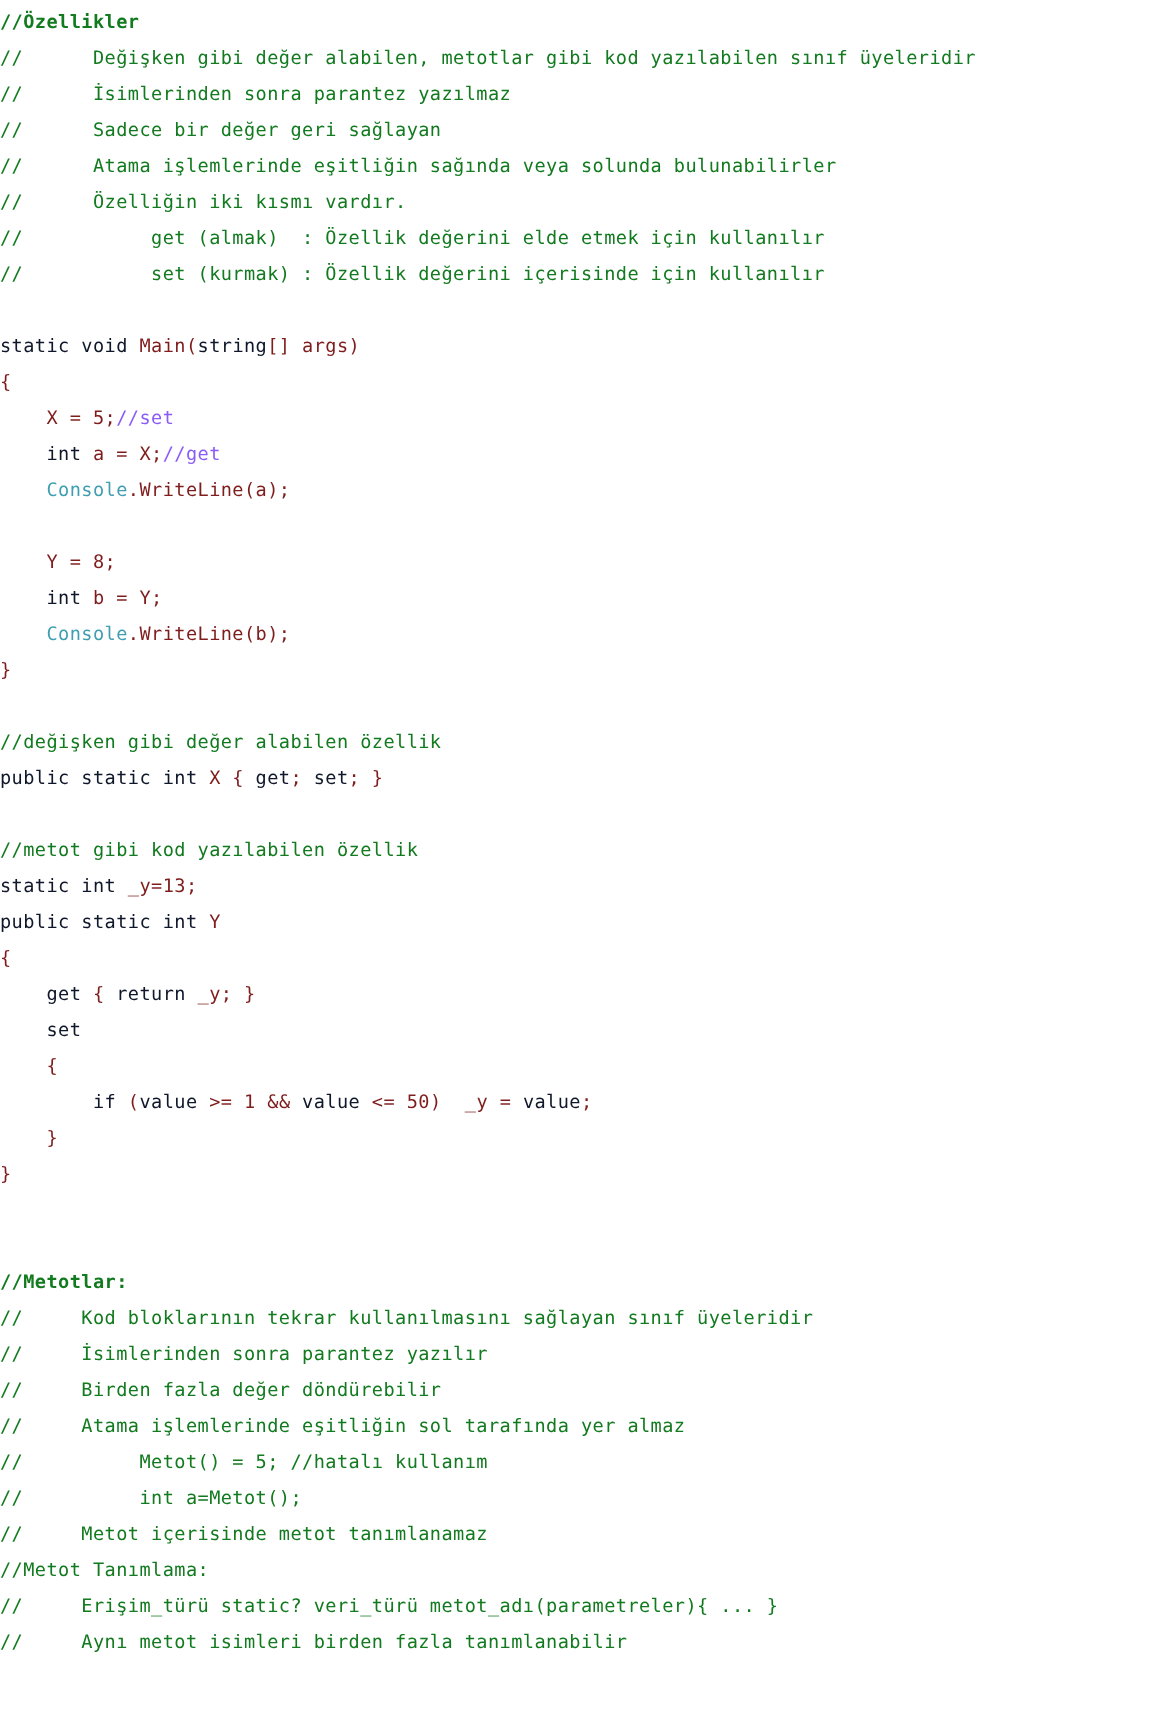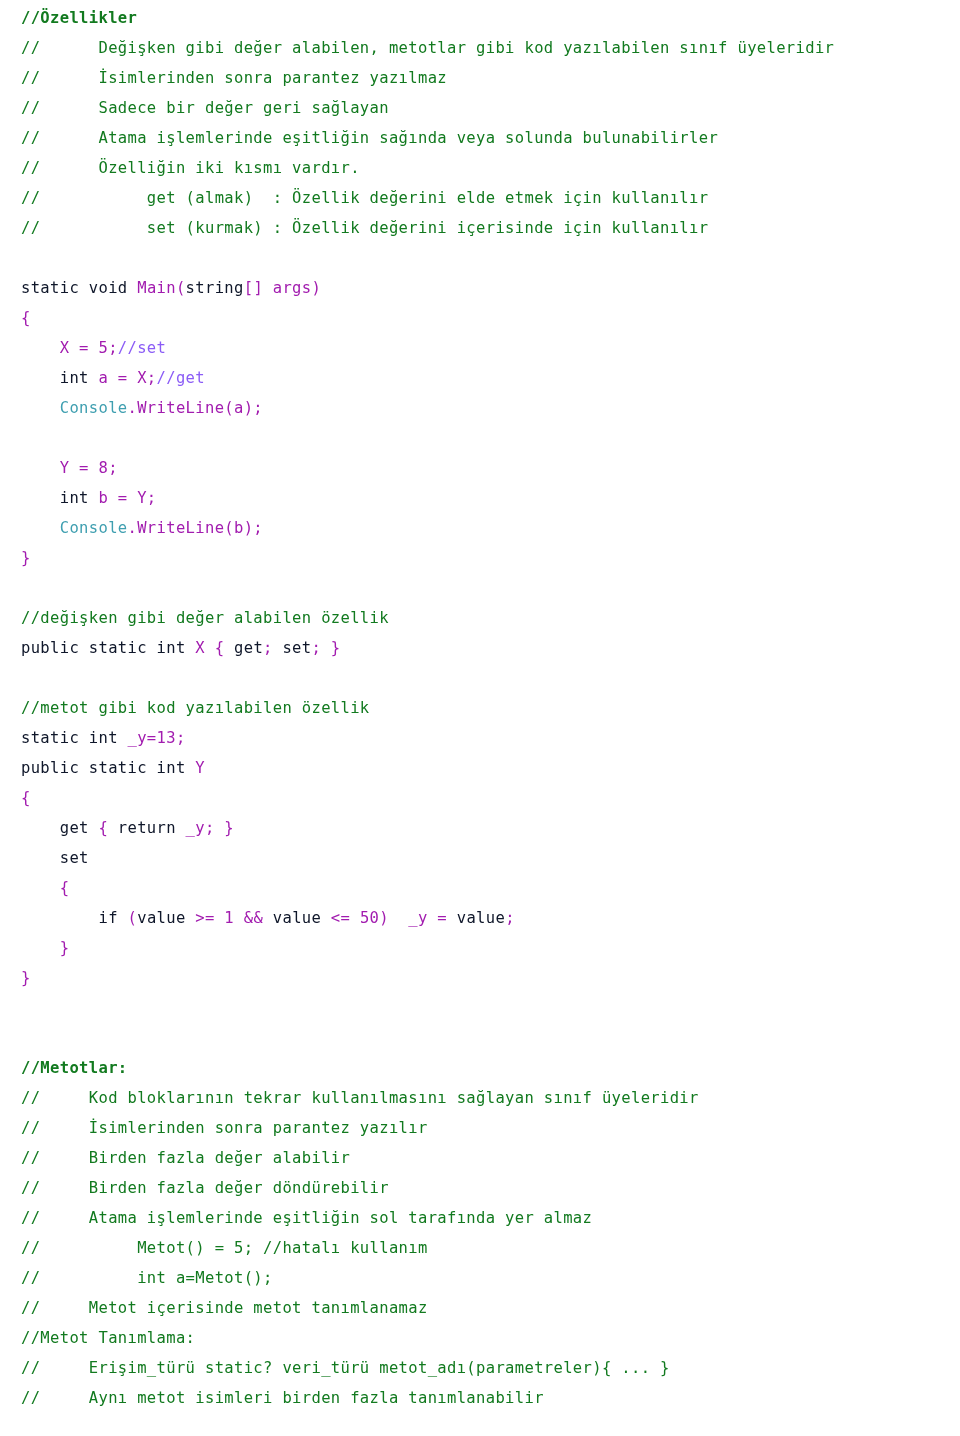--- a/index.html
+++ b/index.html
@@ -22,32 +22,32 @@
     background: #ffffff;
   }
   .code-line {
     display: block;
     height: 30px;
     line-height: 30px;
     font-size: 15.5px;
     white-space: pre;
     color: #000000;
     letter-spacing: 0.35px;
-    padding-left: 21px;
+    padding-left: 0;
   }
   .code-line.blank {
     
   }
   .tok { white-space: pre; }
   .tok.comment   { color: #127a1f; }
   .tok.comment-b { color: #127a1f; font-weight: bold; }
   .tok.comment-l { color: #8b5cf6; }
   .tok.keyword   { color: #0f172a; }
   .tok.type      { color: #3f9fb0; }
-  .tok.plain     { color: #a21caf; }
+  .tok.plain     { color: #7f1d1d; }
 </style>
 </head>
 <body>
 
 <div id="code-editor">
     <div class="code-line"><span class="tok comment-b">//Özellikler</span></div>
     <div class="code-line"><span class="tok comment">//      Değişken gibi değer alabilen, metotlar gibi kod yazılabilen sınıf üyeleridir</span></div>
     <div class="code-line"><span class="tok comment">//      İsimlerinden sonra parantez yazılmaz</span></div>
     <div class="code-line"><span class="tok comment">//      Sadece bir değer geri sağlayan</span></div>
     <div class="code-line"><span class="tok comment">//      Atama işlemlerinde eşitliğin sağında veya solunda bulunabilirler</span></div>
@@ -77,21 +77,20 @@
     <div class="code-line"><span class="tok keyword">    set</span></div>
     <div class="code-line"><span class="tok plain">    {</span></div>
     <div class="code-line"><span class="tok keyword">        if</span><span class="tok plain"> (</span><span class="tok keyword">value</span><span class="tok plain"> &gt;= 1 &amp;&amp; </span><span class="tok keyword">value</span><span class="tok plain"> &lt;= 50)  _y = </span><span class="tok keyword">value</span><span class="tok plain">;</span></div>
     <div class="code-line"><span class="tok plain">    }</span></div>
     <div class="code-line"><span class="tok plain">}</span></div>
     <div class="code-line blank">&nbsp;</div>
     <div class="code-line blank">&nbsp;</div>
     <div class="code-line"><span class="tok comment-b">//Metotlar:</span></div>
     <div class="code-line"><span class="tok comment">//     Kod bloklarının tekrar kullanılmasını sağlayan sınıf üyeleridir</span></div>
     <div class="code-line"><span class="tok comment">//     İsimlerinden sonra parantez yazılır</span></div>
-    <div class="code-line"><span class="tok comment">//     Birden fazla değer alabilir</span></div>
     <div class="code-line"><span class="tok comment">//     Birden fazla değer döndürebilir</span></div>
     <div class="code-line"><span class="tok comment">//     Atama işlemlerinde eşitliğin sol tarafında yer almaz</span></div>
     <div class="code-line"><span class="tok comment">//          Metot() = 5; //hatalı kullanım</span></div>
     <div class="code-line"><span class="tok comment">//          int a=Metot();</span></div>
     <div class="code-line"><span class="tok comment">//     Metot içerisinde metot tanımlanamaz</span></div>
     <div class="code-line"><span class="tok comment">//Metot Tanımlama:</span></div>
     <div class="code-line"><span class="tok comment">//     Erişim_türü static? veri_türü metot_adı(parametreler){ ... }</span></div>
     <div class="code-line"><span class="tok comment">//     Aynı metot isimleri birden fazla tanımlanabilir</span></div>
   </div>
 

